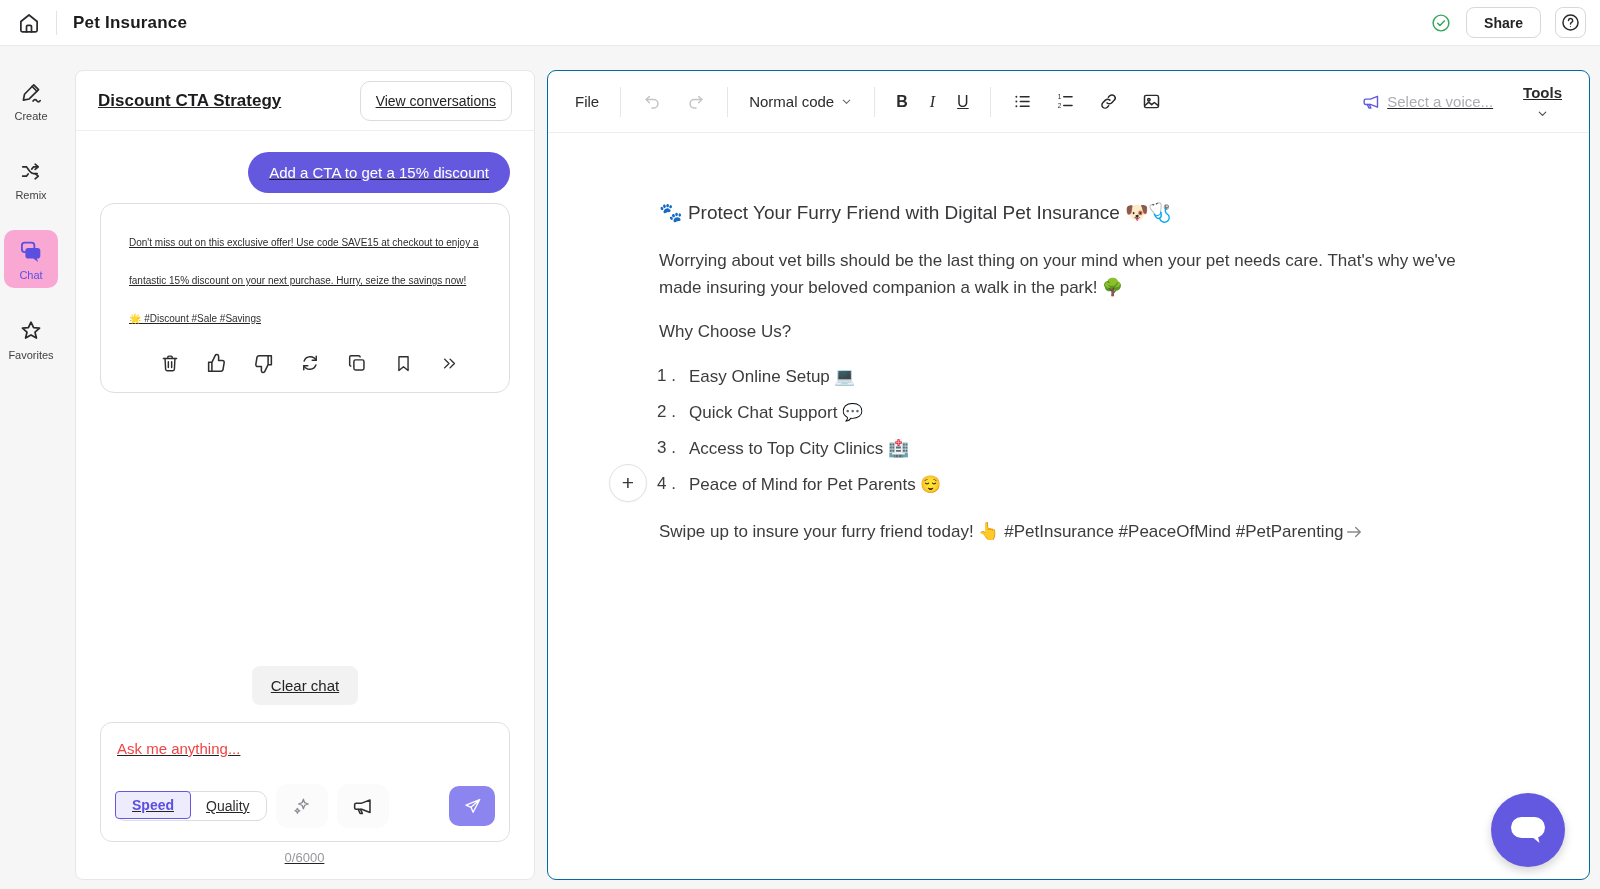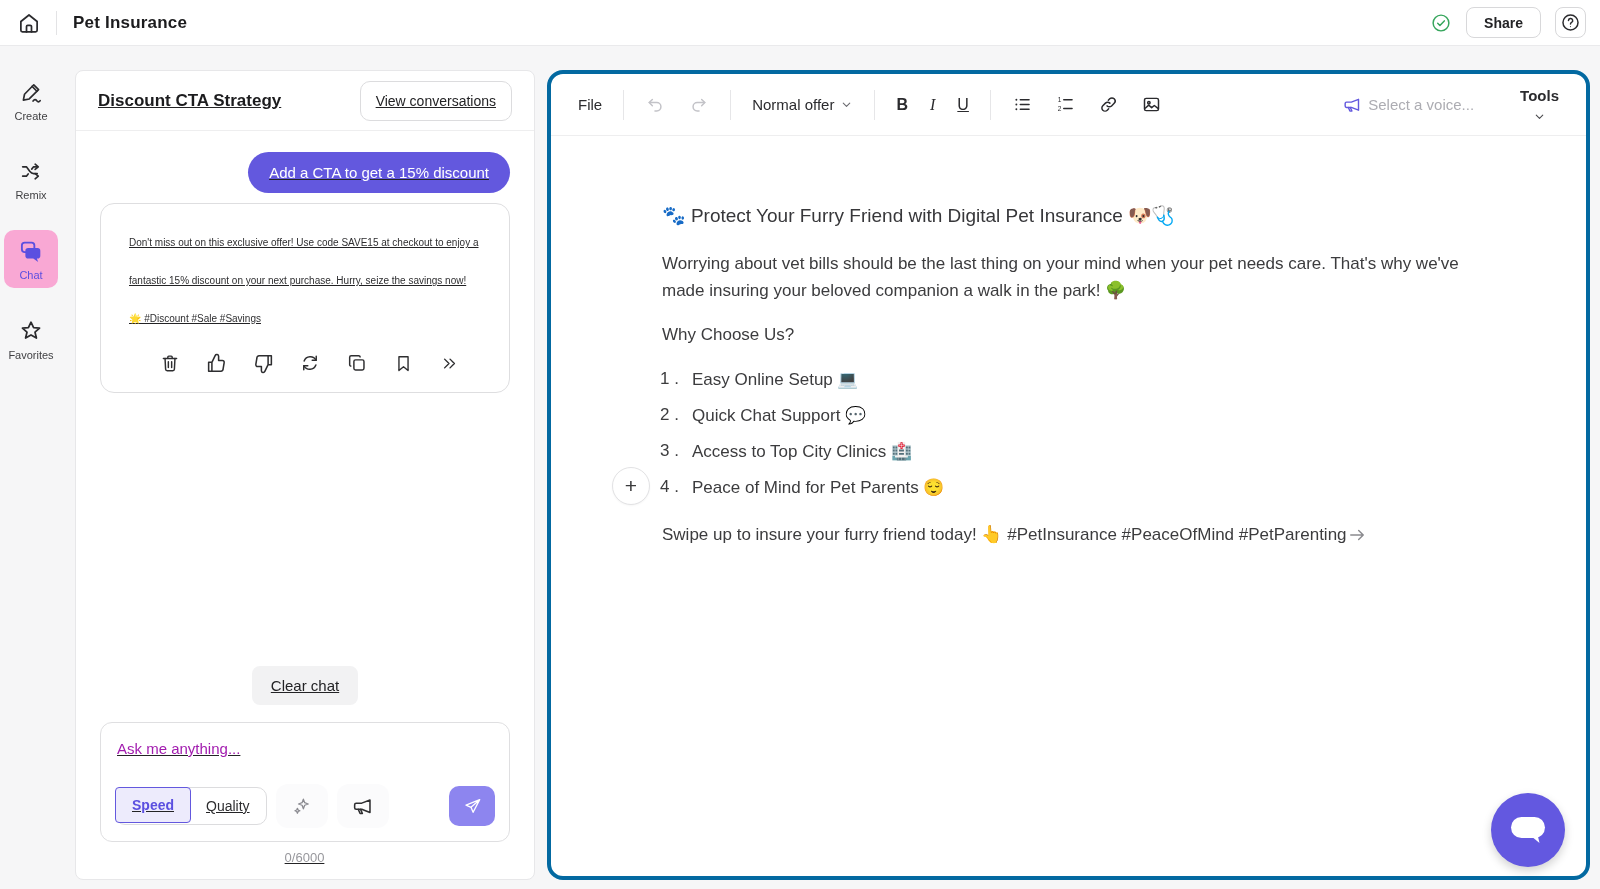--- a/index.html
+++ b/index.html
@@ -49,48 +49,48 @@
              padding:20px 28px 10px; }
   .ai-text { font-size:10px; line-height:38px; color:#2E2E30; }
   .ai-actions { display:flex; align-items:center; justify-content:space-between;
                 margin:12px 18px 6px 28px; }
   .ai-actions .icon-btn { color:#2E2E30; width:26px; height:26px; }
   .chat-spacer { flex:1; }
   .clearchat-row { display:flex; justify-content:center; }
   .clearchat-btn { background:#F2F2F3; border:none; border-radius:8px; padding:11px 19px;
                    font-size:15px; color:#232325; cursor:pointer; font-family:"Liberation Sans", sans-serif; }
   .composer { margin:17px 0 0; border:1px solid #DFDFE1; border-radius:12px; padding:15px 14px 13px; }
-  .composer-input { font-size:15px; color:#a21caf; padding:2px 2px 0; min-height:22px; cursor:text; }
+  .composer-input { font-size:15px; color:#ef4444; padding:2px 2px 0; min-height:22px; cursor:text; }
   .composer-row { display:flex; align-items:center; margin-top:24px; gap:9px; }
   .mode-toggle { display:flex; border:1px solid #DCDCDE; border-radius:10px; background:#fff; }
-  .mode-btn { height:36px; padding:0 16px; border:none; background:transparent; font-size:14px;
+  .mode-btn { height:28px; padding:0 16px; border:none; background:transparent; font-size:14px;
               color:#2E2E30; cursor:pointer; border-radius:4px; font-family:"Liberation Sans", sans-serif; }
   .mode-btn.selected { background:#EDEBFC; border:1.5px solid #6358DE; color:#5B4FE0; font-weight:700;
                        margin:-1px; }
   .comp-icon-btn { width:52px; height:44px; background:#FBFBFC; border:none; border-radius:12px;
                    display:flex; align-items:center; justify-content:center; cursor:pointer; }
   .send-btn { margin-left:auto; width:46px; height:40px; background:#8D85EF; border:none; border-radius:10px;
               display:flex; align-items:center; justify-content:center; cursor:pointer; }
   .char-counter { text-align:center; font-size:13px; color:#98989D; margin:8px 2px 0; padding-right:1px; }
   .chat-footer { padding:0 24px 14px; }
 
   
-  .editor-card { flex:1; margin:24px 10px 9px 12px; background:#fff; border:4px solid #0369a1;
-                 border-radius:16px; display:flex; flex-direction:column; overflow:hidden; }
+  .editor-card { flex:1; margin:24px 10px 9px 12px; background:#fff; border:1px solid #0369a1;
+                 border-radius:9px; display:flex; flex-direction:column; overflow:hidden; }
   .ed-toolbar { height:62px; border-bottom:1px solid #EEEEEF; display:flex; align-items:center;
                 padding:0 20px; gap:8px; flex-shrink:0; }
   .tb-item { background:none; border:none; cursor:pointer; font-size:15px; color:#2B2B2E;
              display:flex; align-items:center; gap:6px; padding:6px 7px;
              font-family:"Liberation Sans", sans-serif; }
   .tb-sep { width:1px; height:30px; background:#E6E6E8; margin:0 6px; }
   .tb-disabled { color:#C3C3C8; }
   .fmt-b { font-weight:700; font-size:16px; }
   .fmt-i { font-style:italic; font-size:16px; font-family:"Liberation Serif", serif; }
   .fmt-u { text-decoration:underline; font-size:16px; }
-  .ed-toolbar-right { margin-left:auto; display:flex; align-items:center; gap:32px; }
+  .ed-toolbar-right { margin-left:auto; display:flex; align-items:center; gap:16px;text-decoration:underline; }
   .voice-btn { color:#ACACB2; }
   .voice-btn .vicon { color:#6358DE; }
   .tools-btn { font-weight:600;flex-direction:column; }
 
   .ed-body { flex:1; position:relative; padding:68px 40px 0 111px; }
   .doc { font-size:17px; color:#3C3C3E; max-width:800px; }
   .doc-h { font-size:19px; color:#37373A; margin-bottom:23px; }
   .doc-p { line-height:27px; margin-bottom:21px; }
   .doc-sub { margin-bottom:24px; }
   .doc-ol { list-style:none; counter-reset:li; margin:0 0 26px; }
@@ -313,21 +313,21 @@
       <button class="tb-item tb-disabled">
         <span>
           <svg width="21" height="21" viewBox="0 0 24 24" fill="none" stroke="currentColor" stroke-width="1.7" stroke-linecap="round" stroke-linejoin="round">
             <path d="M19.2 9.8 h-8.6 a4.8 4.8 0 0 0 0 9.6 h2"></path>
               <path d="M15.6 6.2 19.2 9.8 l-3.6 3.6"></path>
           </svg>
         </span>
       </button>
       <div class="tb-sep"></div>
       <button class="tb-item">
-        <span>Normal offer</span>
+        <span>Normal code</span>
         <span style="color:#6B6B70">
           <svg width="13" height="13" viewBox="0 0 24 24" fill="none" stroke="currentColor" stroke-width="2" stroke-linecap="round" stroke-linejoin="round">
               <path d="M6 9.5 l6 6 6 -6"></path>
             </svg>
         </span>
       </button>
       <div class="tb-sep"></div>
       <button class="tb-item fmt-b">B</button>
       <button class="tb-item fmt-i">I</button>
       <button class="tb-item fmt-u">U</button>

